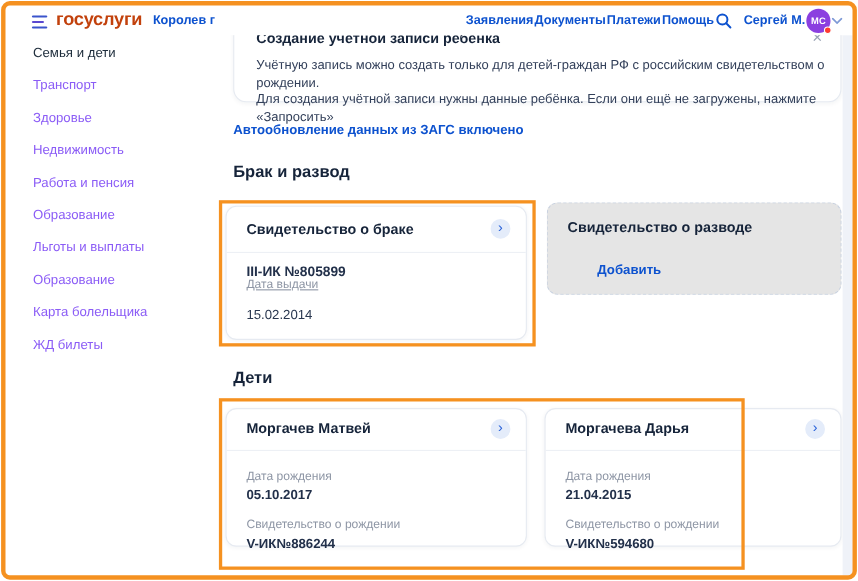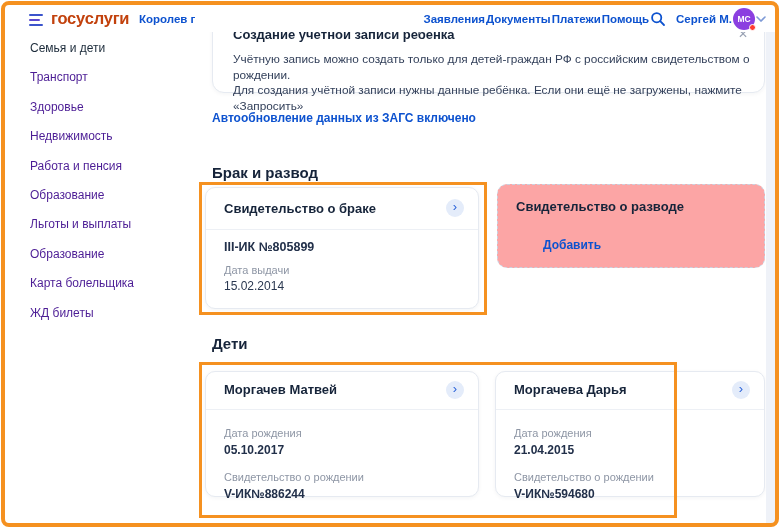--- a/index.html
+++ b/index.html
@@ -30,60 +30,60 @@
   .avatar-wrap { position:relative; width:22px; height:22px; cursor:pointer; }
   .avatar { width:22px; height:22px; border-radius:50%; background:#8b3fe0; color:#fff;
             font-size:8.5px; font-weight:bold; display:flex; align-items:center; justify-content:center; }
   .notif-dot { position:absolute; right:-1px; bottom:-1px; width:7px; height:7px; border-radius:50%;
                background:#ff3b30; border:1.5px solid #fff; }
   .user-chevron { display:flex; cursor:pointer; }
 
   
   .sidebar { position:absolute; left:10px; top:34px; width:200px; }
   .side-item { height:29.4px; line-height:29.4px; padding-left:20px; font-size:12px;
-               color:#4c1d95; cursor:pointer; white-space:nowrap; }
+               color:#8b5cf6; cursor:pointer; white-space:nowrap; }
   .side-item.active { color:#1c2b3a; }
 
   
   .gutter { position:absolute; right:5px; top:32px; bottom:5px; width:9px; background:#eff2f8; z-index:6; }
 
   
   .card { position:absolute; background:#fff; border:1px solid #e6eaf1; border-radius:12px;
           box-shadow:0 1px 4px rgba(20,30,60,0.05); }
   .notice-card { left:212px; top:8px; width:553px; height:85px; z-index:2; }
   .notice-title { position:absolute; left:20px; top:18px; font-size:13px; font-weight:bold; color:#16243a; }
   .notice-close { position:absolute; right:16px; top:18px; font-size:12px; color:#98a1b3; cursor:pointer; }
   .notice-body { position:absolute; left:20px; top:43px; font-size:11.8px; line-height:15.5px; color:#33405а; color:#33405a; }
 
   .zags-link { position:absolute; left:212px; top:111px; font-size:12px; font-weight:bold;
                color:#0d52cf; cursor:pointer; z-index:2; }
 
   .section-h { position:absolute; left:212px; font-size:15px; font-weight:bold; color:#16243a; z-index:2; }
-  #h-marriage { top:148px;margin-top:16px; }
+  #h-marriage { top:148px; }
   #h-children { top:335px; }
 
   .doc-card { border-radius:10px; }
   .card-title { position:absolute; left:18px; font-size:13px; font-weight:bold; color:#16243a; }
   .chev-btn { position:absolute; right:14px; width:18px; height:18px; border-radius:50%;
               background:#e4ecfa; color:#2b63d9; font-size:13px; line-height:16px; text-align:center;
               cursor:pointer; user-select:none; }
   .card-divider { position:absolute; left:0; right:0; height:1px; background:#edf0f5; }
   .lbl { position:absolute; left:18px; font-size:11px; color:#8e96a5; }
   .val { position:absolute; left:18px; font-size:12px; font-weight:bold; color:#22304a; }
 
   #card-marriage { left:205px; top:187px; width:274px; height:122px; z-index:2; cursor:pointer; }
   #card-marriage .card-title { top:13px; }
   #card-marriage .chev-btn { top:11px; }
   #card-marriage .card-divider { top:41px; }
   #card-marriage .doc-number { top:52px; font-size:12.5px; }
-  #card-marriage .lbl { top:76px; }
+  #card-marriage .lbl { top:65px;text-decoration:underline; }
   #card-marriage .val2 { top:91px; font-weight:normal; color:#2a3850; }
 
   #card-divorce { left:497px; top:184px; width:268px; height:84px; z-index:2;
-                  background:#fca5a5; border:1px dashed #c9d2e0; box-shadow:none; }
+                  background:#e5e5e5; border:1px dashed #c9d2e0; box-shadow:none; }
   #card-divorce .card-title { top:14px; }
   .add-link { position:absolute; left:18px; top:53px; font-size:12px; font-weight:bold;
               color:#0d52cf; cursor:pointer;margin-left:27px; }
 
   .child-card { top:371px; height:126px; z-index:2; cursor:pointer; }
   #card-child-1 { left:205px; width:274px; }
   #card-child-2 { left:495px; width:270px; }
   .child-card .card-title { top:10px; }
   .child-card .chev-btn { top:9px; }
   .child-card .card-divider { top:37px; }

